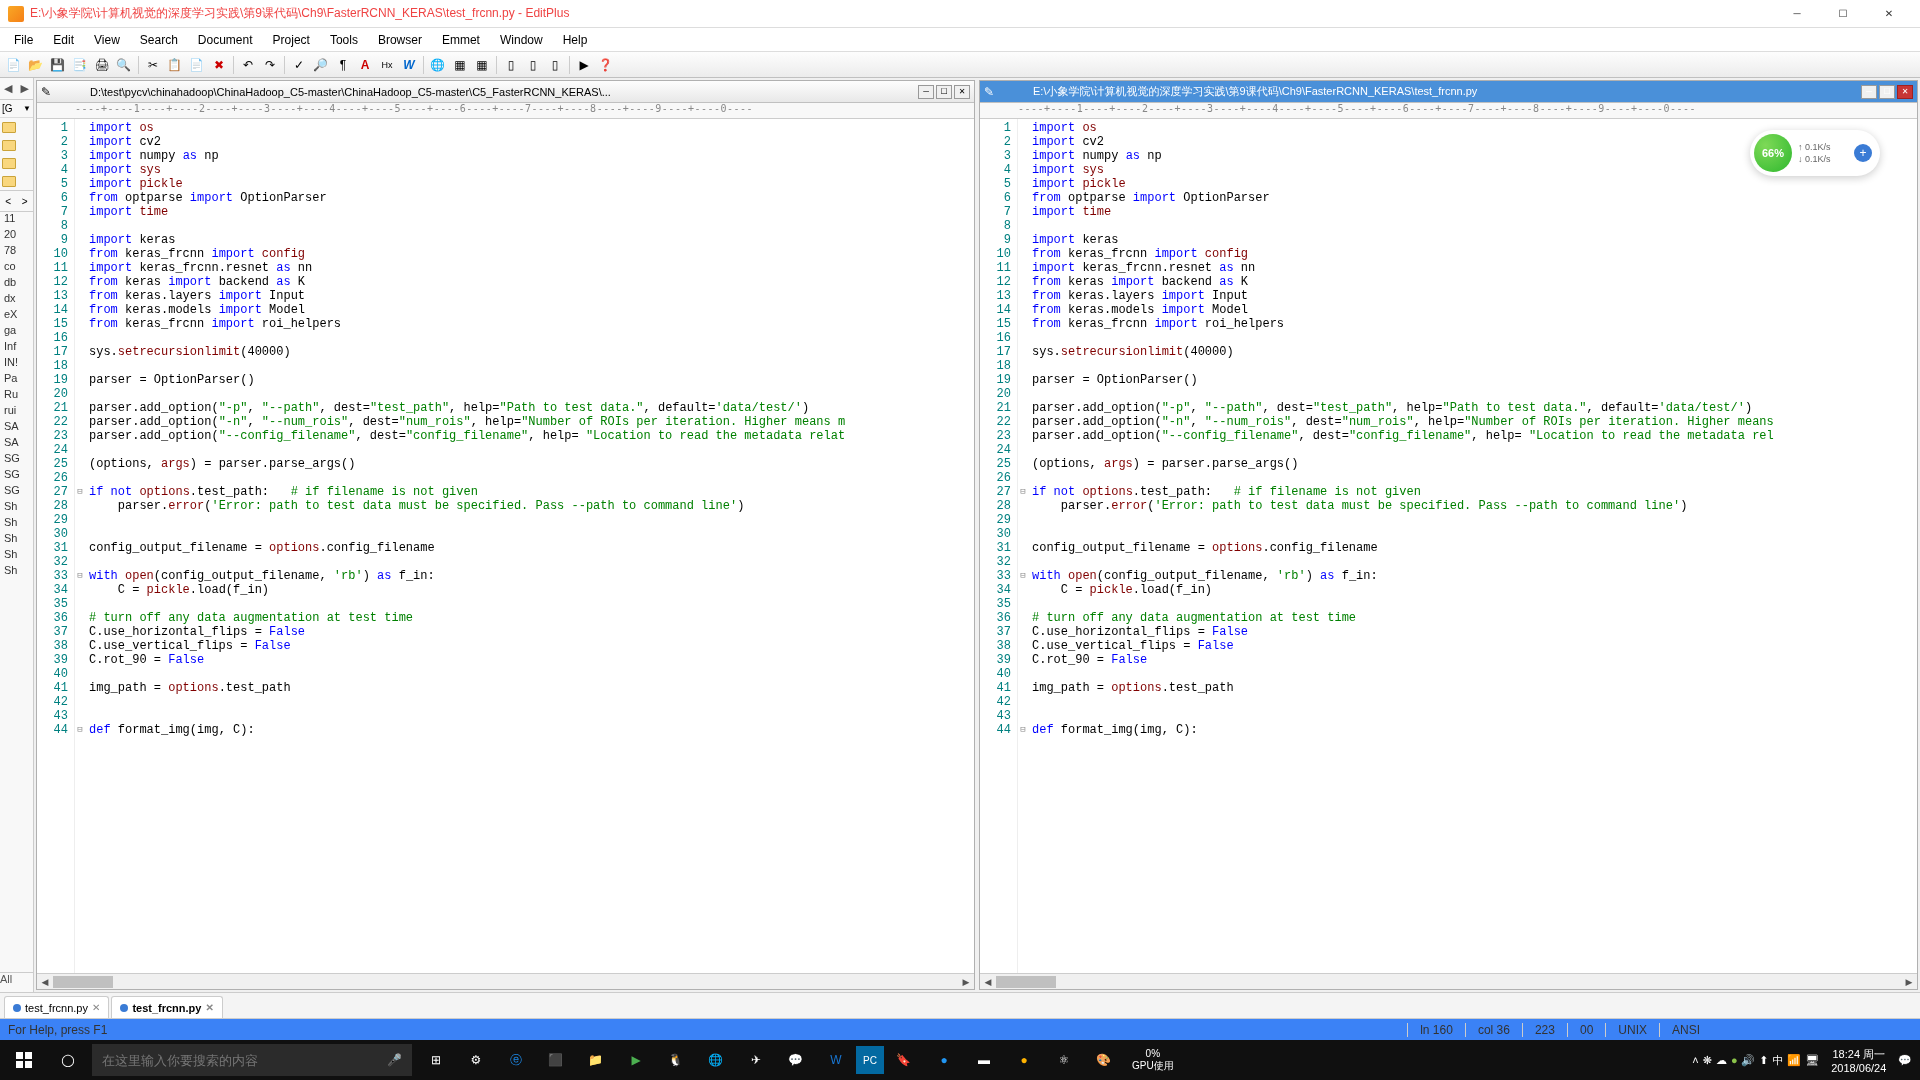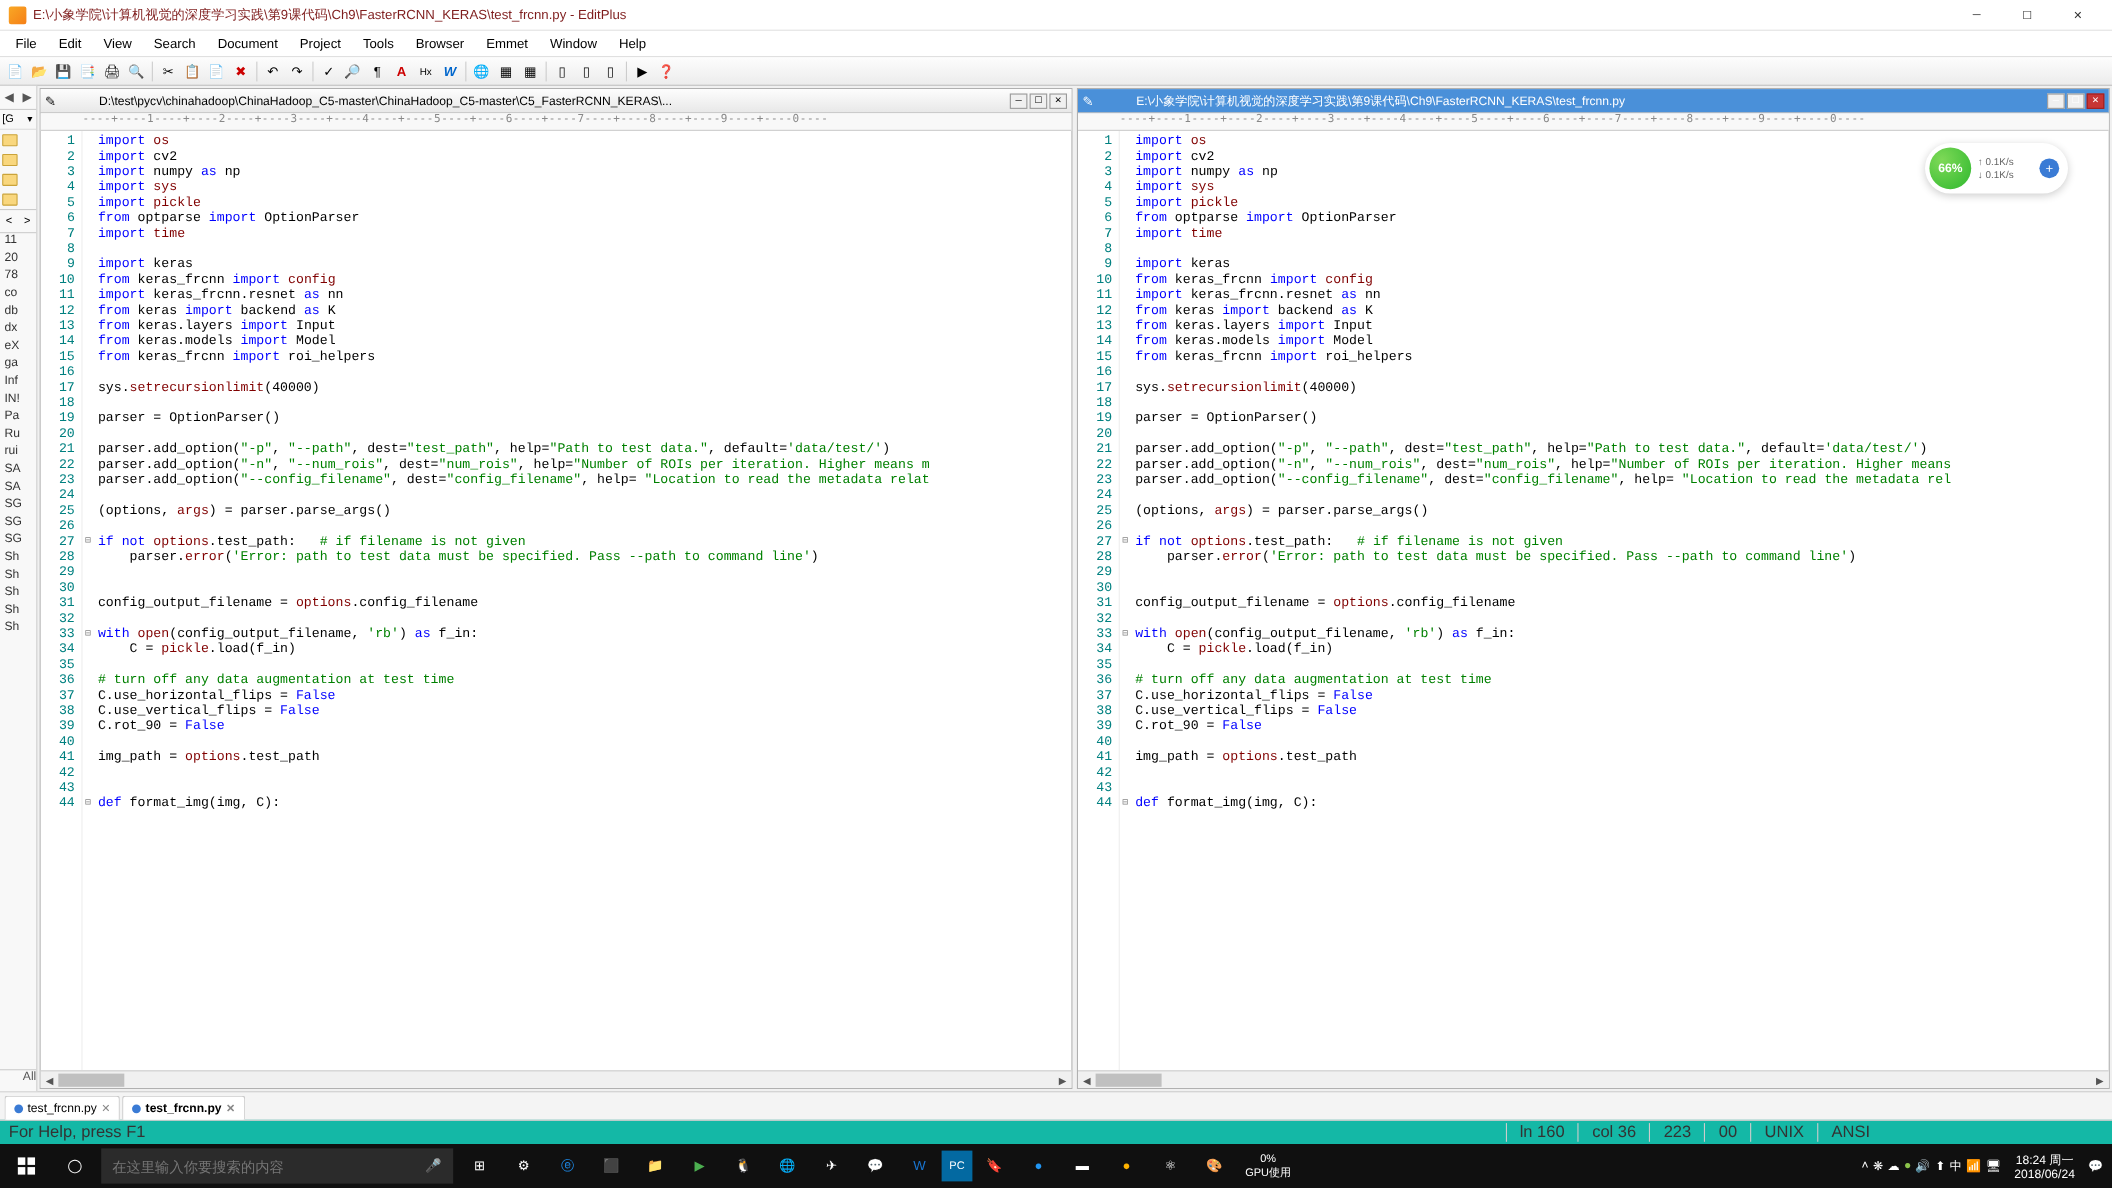--- a/index.html
+++ b/index.html
@@ -1,35 +1,35 @@
 <!DOCTYPE html>
 <html><head>
 <meta charset="utf-8">
 <style>
 * { margin:0; padding:0; box-sizing:border-box; }
 body { font-family:"Segoe UI",Tahoma,sans-serif; font-size:12px; background:#f0f0f0; width:1920px; height:1080px; overflow:hidden; position:relative; }
 .titlebar { height:28px; background:#fff; display:flex; align-items:center; padding:0 8px; border-bottom:1px solid #ddd; }
 .titlebar .icon { width:16px; height:16px; margin-right:6px; background:linear-gradient(135deg,#f9a825,#f57f17); border-radius:2px; }
-.titlebar .title { flex:1; font-size:12px; color:#7f1d1d; }
+.titlebar .title { flex:1; font-size:12px; color:#ef4444; }
 .winbtns { display:flex; gap:0; }
 .winbtn { width:46px; height:28px; display:flex; align-items:center; justify-content:center; font-size:10px; color:#333; }
 .menubar { height:24px; background:#fff; display:flex; align-items:center; padding:0 4px; border-bottom:1px solid #ddd; }
 .menubar span { padding:4px 10px; font-size:12px; color:#000; }
 .toolbar { height:26px; background:linear-gradient(#fdfdfd,#ececec); display:flex; align-items:center; padding:0 4px; gap:2px; border-bottom:1px solid #c0c0c0; }
 .tbtn { width:20px; height:20px; display:flex; align-items:center; justify-content:center; border:1px solid transparent; }
 .tsep { width:1px; height:18px; background:#ccc; margin:0 2px; }
 .main { display:flex; height:calc(100% - 28px - 24px - 26px - 26px - 22px - 40px); }
 .sidebar { width:34px; background:#f8f8f8; border-right:1px solid #ccc; display:flex; flex-direction:column; }
 .sidetop { height:22px; display:flex; align-items:center; justify-content:space-around; border-bottom:1px solid #ccc; }
 .sidetop span { font-size:11px; color:#555; }
 .sideitm { height:16px; font-size:11px; color:#333; padding-left:4px; white-space:nowrap; overflow:hidden; }
 .sidefolder { display:flex; align-items:center; height:18px; padding-left:2px; gap:2px; }
 .fico { width:14px; height:11px; background:#f9d77e; border:1px solid #caa33a; border-radius:1px; }
 .sidebot { margin-top:auto; height:20px; border-top:1px solid #ccc; display:flex; }
-.sidebot span { flex:1; text-align:right; font-size:11px; color:#555; }
+.sidebot span { flex:1; text-align:left; font-size:11px; color:#555; }
 .panearea { flex:1; display:flex; gap:4px; padding:2px; }
 .pane { flex:1; display:flex; flex-direction:column; border:1px solid #b0b0b0; background:#fff; min-width:0; }
 .panetab { height:22px; background:linear-gradient(#fdfdfd,#e8e8e8); display:flex; align-items:center; padding:0 4px; border-bottom:1px solid #c0c0c0; }
 .panetab.active { background:#4a90d9; color:#fff; }
 .panetab .picon { width:14px; height:14px; margin-right:6px; }
 .panetab .ptitle { flex:1; font-size:11px; white-space:nowrap; overflow:hidden; text-overflow:ellipsis;padding-left:29px; }
 .panetab .pbtns { display:flex; gap:2px; }
 .pbtn { width:16px; height:14px; border:1px solid #999; background:#f0f0f0; font-size:8px; display:flex; align-items:center; justify-content:center; }
 .pane.right .pbtn.close { background:#c73535; color:#fff; border-color:#a02020; }
 .ruler { height:16px; background:#f8f8f8; border-bottom:1px solid #ccc; font-family:Consolas,monospace; font-size:10px; color:#888; white-space:nowrap; overflow:hidden; padding-left:38px; letter-spacing:0.5px; }
@@ -46,21 +46,21 @@
 .im { color:#0000ff; }
 .fn { color:#800000;text-align:center; }
 .st { color:#008000; }
 .cm { color:#008000; }
 .cl { color:#800000; }
 .filetabs { height:26px; background:#f4f4f4; border-top:1px solid #ccc; display:flex; align-items:flex-end; padding:0 4px; gap:2px; }
 .ftab { height:22px; padding:4px 8px; display:flex; align-items:center; gap:4px; background:#fff; border:1px solid #ccc; border-bottom:none; border-radius:3px 3px 0 0; font-size:11px; }
 .ftab.active { background:#fff; font-weight:bold; }
 .ftab .dot { width:8px; height:8px; border-radius:50%; background:#3a7bd5; }
 .ftab .x { color:#888; font-size:10px; }
-.statusbar { height:22px; background:#14b8a6; border-top:1px solid #ccc; display:flex; align-items:center; padding:0 8px; font-size:15px; color:#333; }
+.statusbar { height:22px; background:#3b82f6; border-top:1px solid #ccc; display:flex; align-items:center; padding:0 8px; font-size:12px; color:#333; }
 .statusbar .left { flex:1; }
 .statusbar .cell { padding:0 12px; border-left:1px solid #ccc; }
 .taskbar { height:40px; background:#101010; display:flex; align-items:center; color:#fff; position:absolute; bottom:0; left:0; right:0; }
 .taskbar .start { width:48px; height:40px; display:flex; align-items:center; justify-content:center; }
 .taskbar .search { flex:0 0 320px; height:32px; background:#2b2b2b; display:flex; align-items:center; padding:0 10px; margin:0 4px; }
 .taskbar .search input { flex:1; background:transparent; border:none; color:#bbb; font-size:13px; outline:none; }
 .taskbar .tbicon { width:40px; height:40px; display:flex; align-items:center; justify-content:center; }
 .taskbar .tray { margin-left:auto; display:flex; align-items:center; gap:4px; padding-right:8px; font-size:11px; }
 .taskbar .gpu { display:flex; flex-direction:column; align-items:center; font-size:10px; padding:0 8px; }
 .taskbar .clock { display:flex; flex-direction:column; align-items:center; font-size:11px; padding:0 8px; }

